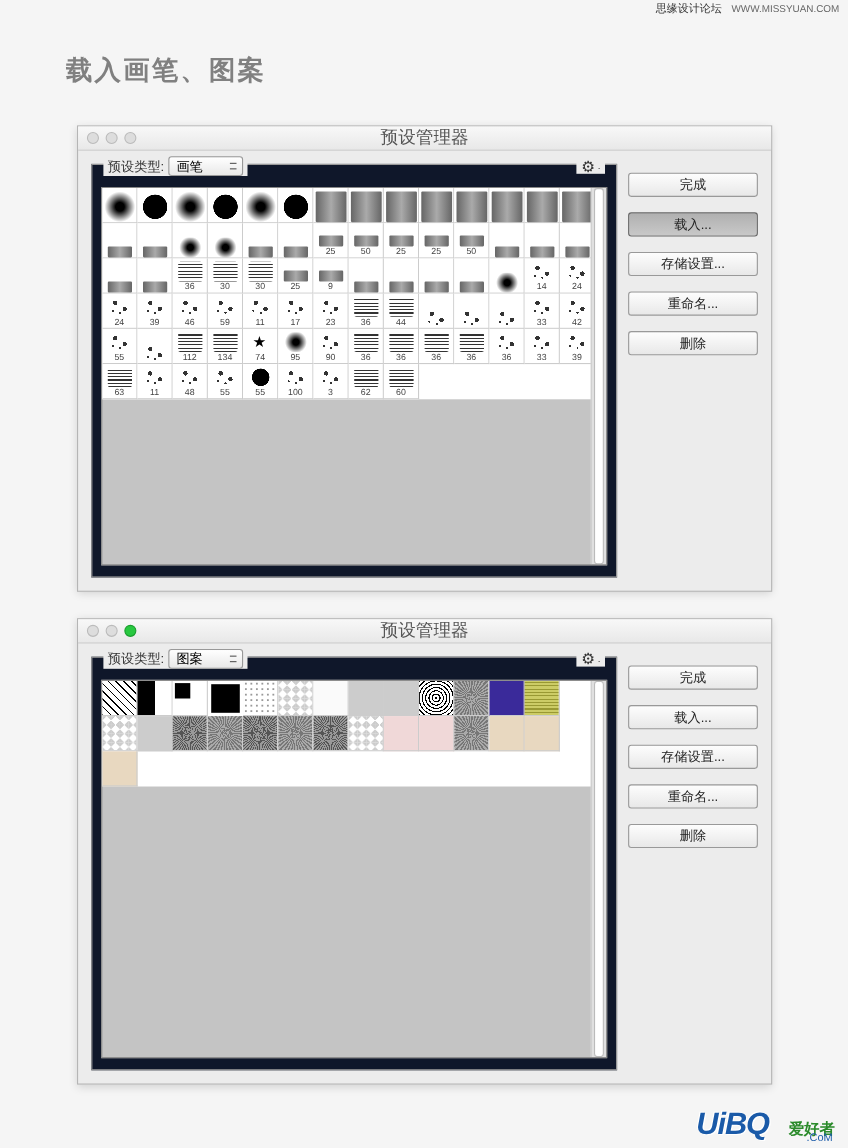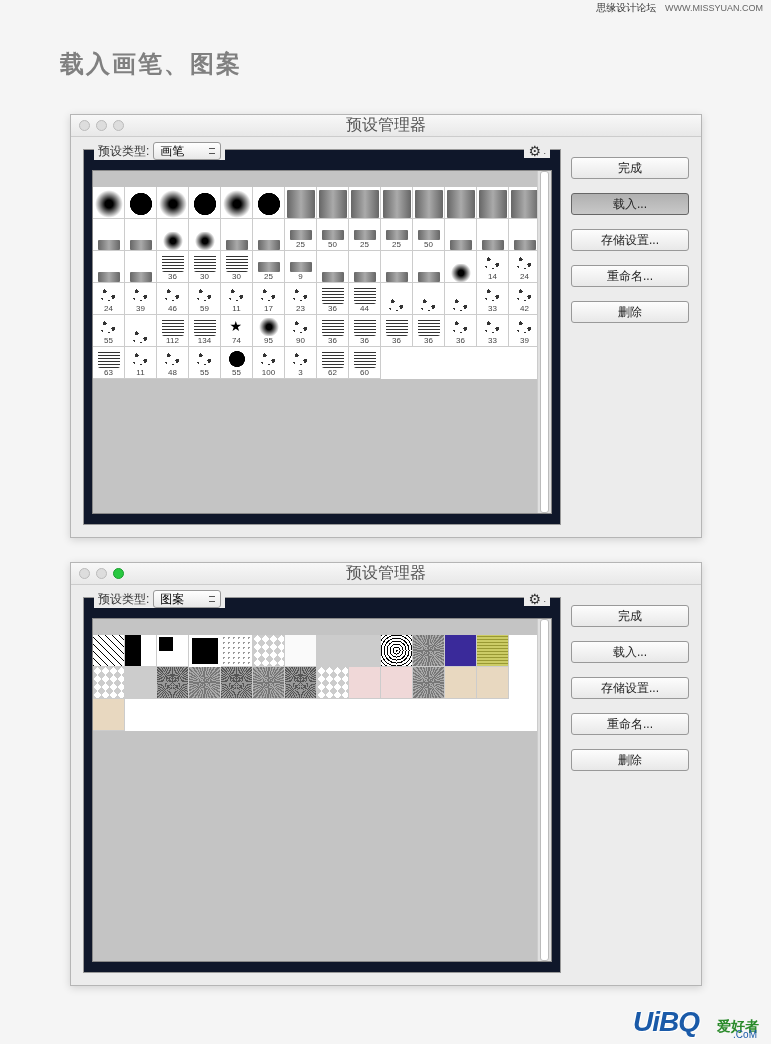--- a/index.html
+++ b/index.html
@@ -155,21 +155,20 @@
       border: 1px solid #888;
       height: calc(100% - 14px);
       position: relative;
       overflow: hidden;
     }
     .swatch-inner {
       background: #fff;
       display: flex;
       flex-wrap: wrap;
       align-content: flex-start;
-      margin-top: 16px;
     }
     .brush-item {
       width: 32px;
       height: 32px;
       border-right: 1px solid #ccc;
       border-bottom: 1px solid #ccc;
       display: flex;
       flex-direction: column;
       align-items: center;
       justify-content: flex-end;

